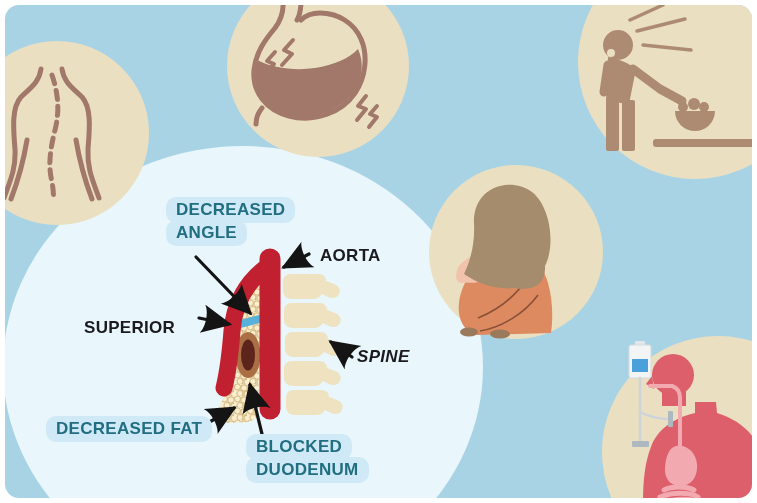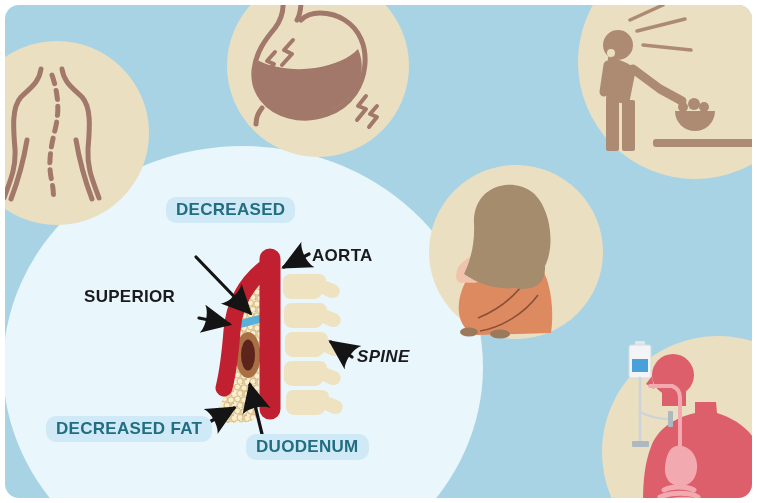--- a/index.html
+++ b/index.html
@@ -5,21 +5,21 @@
   html,body{margin:0;padding:0;background:#ffffff;}
   .stage{position:relative;width:757px;height:503px;background:#ffffff;overflow:hidden;
          font-family:"Liberation Sans","DejaVu Sans",sans-serif;}
   .stage svg{position:absolute;left:0;top:0;}
   .lbl{position:absolute;font-weight:bold;font-size:17px;letter-spacing:.3px;
        color:#1b1b1f;line-height:21px;white-space:nowrap;z-index:5;}
   .pill{display:flex;flex-direction:column;align-items:flex-start;}
   .pill span{display:inline-block;background:#cfeaf6;color:#226e81;
              padding:3px 10px 4px 10px;border-radius:10px;line-height:19px;}
   .pill span + span{margin-top:-3px;}
-  .blk div{line-height:21px;}
+  .blk div{line-height:21px;margin-top:31px;}
 </style>
 </head>
 <body>
 
 <div class="stage">
 
 <svg width="757" height="503" viewBox="0 0 757 503">
   <defs>
     <clipPath id="card">
           <rect x="5" y="5" width="747" height="493" rx="14"></rect>
@@ -169,31 +169,33 @@
       <path d="M199 318 L229 324" marker-end="url(#ah)"></path>
       <path d="M352 357 L331 342" marker-end="url(#ah)"></path>
       <path d="M206 424 L234 408" marker-end="url(#ah)"></path>
       <path d="M262 434 L250 385" marker-end="url(#ah)"></path>
     </g>
   </g>
 </svg>
 
 <div class="lbl pill" style="left:166px;top:197px;justify-content:flex-end;">
   <span>DECREASED</span>
-</div>
-
-<div class="lbl" style="left:312px;top:245px;">AORTA</div>
+  <span>ANGLE</span>
+</div>
+
+<div class="lbl" style="left:320px;top:245px;">AORTA</div>
 
 <div class="lbl blk" style="left:84px;top:286px;">
   <div>SUPERIOR</div>
 </div>
 
 <div class="lbl" style="left:357px;top:346px;font-style:italic;">SPINE</div>
 
 <div class="lbl pill" style="left:46px;top:416px;">
   <span>DECREASED FAT</span>
 </div>
 
 <div class="lbl pill" style="left:246px;top:434px;">
+  <span>BLOCKED</span>
   <span>DUODENUM</span>
 </div>
 
 </div>
 
 </body></html>

